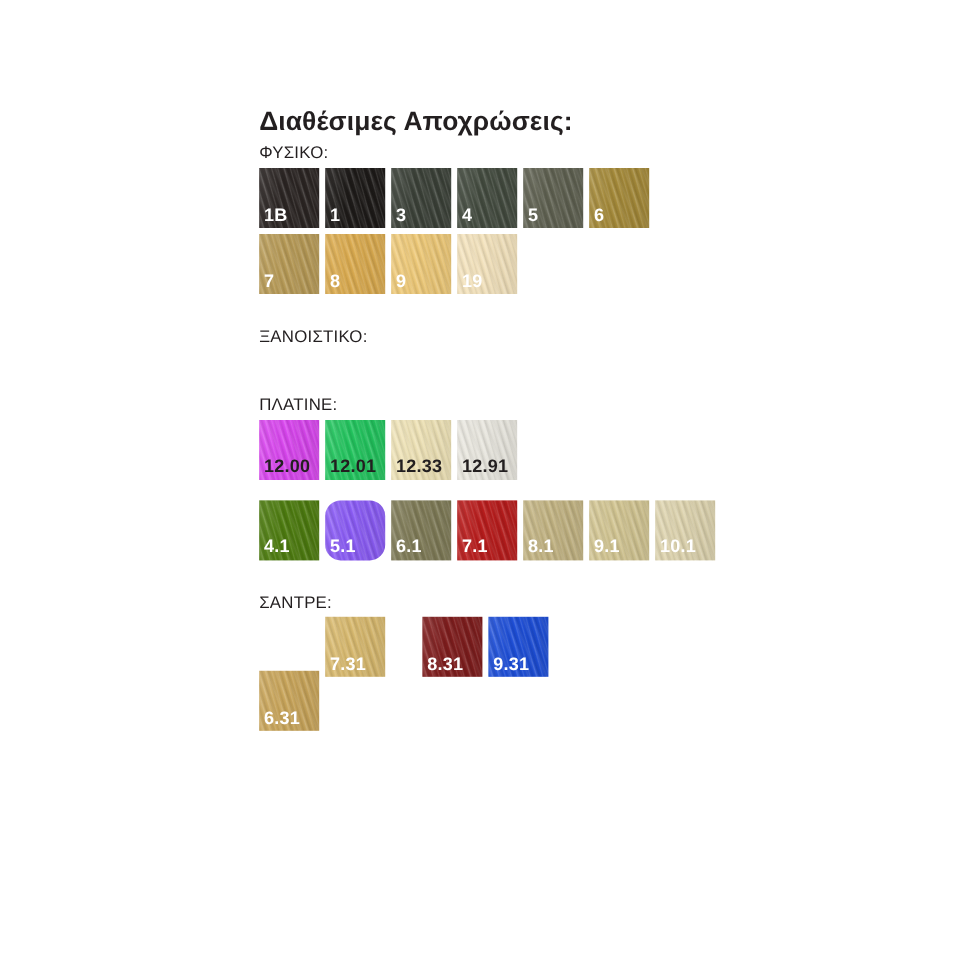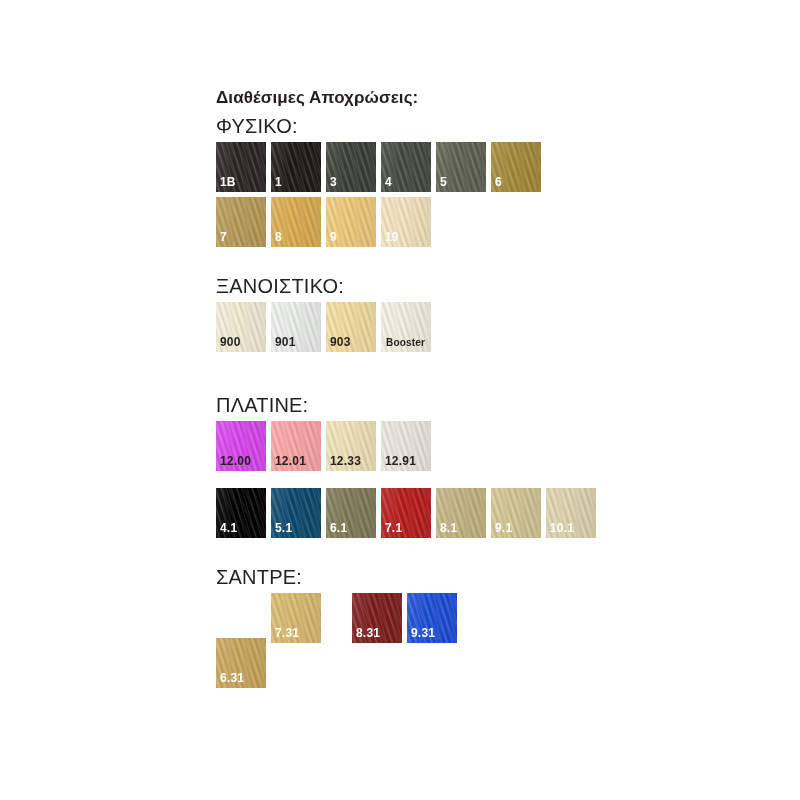--- a/index.html
+++ b/index.html
@@ -17,34 +17,34 @@
   }
 
   #chart-root {
     position: absolute;
     left: 216px;
     top: 88px;
     width: 560px;
   }
 
   .page-title {
-    font-size: 17px;
+    font-size: 22px;
     font-weight: bold;
     color: #231f20;
     letter-spacing: 0.1px;
     margin: 0 0 6px 0;
     line-height: 1.15;
   }
 
   .section {
     margin: 0;
   }
 
   .section-label {
-    font-size: 20px;
+    font-size: 14px;
     font-weight: normal;
     color: #231f20;
     line-height: 1.2;
     margin: 0 0 4px 0;
     letter-spacing: 0.2px;
   }
 
   .swatch-row {
     display: flex;
     flex-direction: row;
@@ -88,21 +88,21 @@
     background:
       linear-gradient(100deg, rgba(255,255,255,0.10) 0%, rgba(255,255,255,0.0) 38%, rgba(0,0,0,0.06) 100%);
     pointer-events: none;
   }
 
   .swatch-label {
     position: absolute;
     left: 4px;
     bottom: 2px;
     z-index: 3;
-    font-size: 12px;
+    font-size: 15px;
     font-weight: bold;
     line-height: 1.1;
     letter-spacing: 0.2px;
     white-space: nowrap;
   }
   .swatch-label.light { color: #ffffff; }
   .swatch-label.dark  { color: #231f20; }
   .swatch-label.small { font-size: 10px; font-weight: bold; left: 5px; bottom: 4px; }
 
   .gap-lg { height: 36px; }
@@ -148,60 +148,46 @@
             <span class="swatch-label light">9</span>
           </div>
           <div class="swatch" style="background-color: rgb(244, 227, 189);">
             <span class="swatch-label light">19</span>
           </div>
         </div>
       </div>
       <div class="gap-md"></div>
       <div class="section">
         <div class="section-label">ΞΑΝΟΙΣΤΙΚΟ:</div>
-        <div class="swatch-row">
-          <div class="swatch" style="background-color: rgb(243, 237, 214);">
-            <span class="swatch-label dark">900</span>
-          </div>
-          <div class="swatch" style="background-color: rgb(237, 239, 237);">
-            <span class="swatch-label dark">901</span>
-          </div>
-          <div class="swatch" style="background-color: rgb(243, 221, 159);">
-            <span class="swatch-label dark">903</span>
-          </div>
-          <div class="swatch" style="background-color: rgb(244, 239, 225);">
-            <span class="swatch-label dark small">Booster</span>
-          </div>
-        </div>
       </div>
       <div class="gap-lg"></div>
       <div class="section">
         <div class="section-label">ΠΛΑΤΙΝΕ:</div>
         <div class="swatch-row">
           <div class="swatch" style="background-color: #d946ef;">
             <span class="swatch-label dark">12.00</span>
           </div>
-          <div class="swatch" style="background-color: #fca5a5;">
+          <div class="swatch" style="background-color: #22c55e;">
             <span class="swatch-label dark">12.01</span>
           </div>
           <div class="swatch" style="background-color: rgb(239, 227, 183);">
             <span class="swatch-label dark">12.33</span>
           </div>
           <div class="swatch" style="background-color: rgb(233, 231, 223);">
             <span class="swatch-label dark">12.91</span>
           </div>
         </div>
       </div>
       <div class="gap-sm"></div>
       <div class="section">
         <div class="swatch-row">
-          <div class="swatch" style="background-color: #000000;">
+          <div class="swatch" style="background-color: #4d7c0f;">
             <span class="swatch-label light">4.1</span>
           </div>
-          <div class="swatch" style="background-color: #0c4a6e;">
+          <div class="swatch" style="background-color: #8b5cf6; border-radius: 13px;">
             <span class="swatch-label light">5.1</span>
           </div>
           <div class="swatch" style="background-color: rgb(127, 123, 87);">
             <span class="swatch-label light">6.1</span>
           </div>
           <div class="swatch" style="background-color: #b91c1c;">
             <span class="swatch-label light">7.1</span>
           </div>
           <div class="swatch" style="background-color: rgb(195, 180, 131);">
             <span class="swatch-label light">8.1</span>

